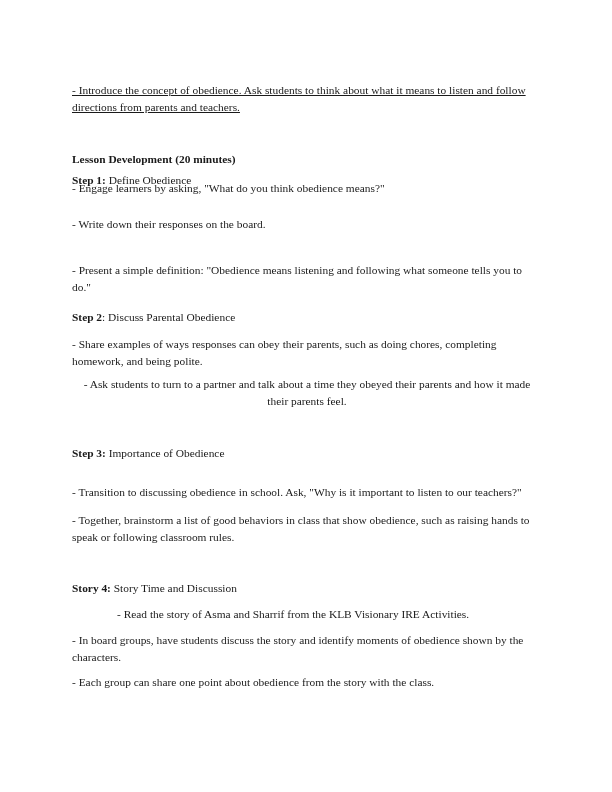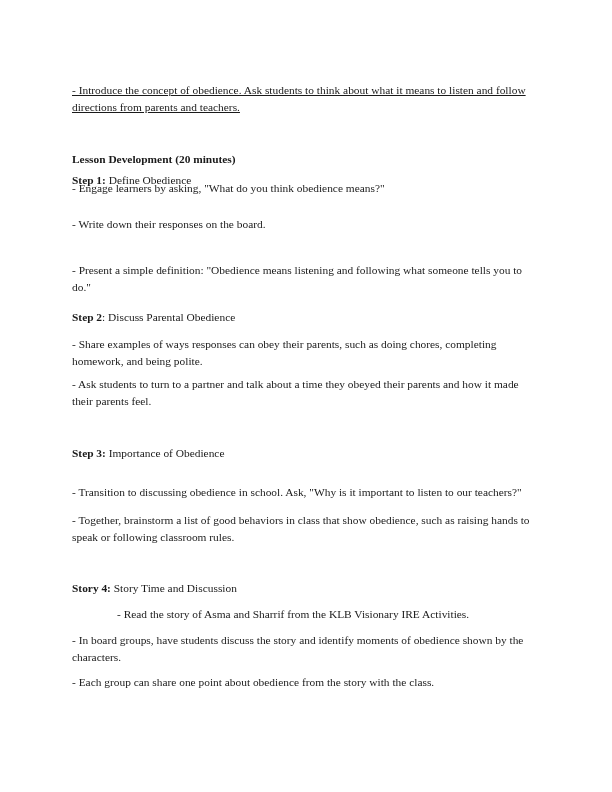--- a/index.html
+++ b/index.html
@@ -44,21 +44,21 @@
     <span class="b">Step 1:</span><span> Define Obedience</span>
   </div>
   <div class="p" style="top:180px;">- Engage learners by asking, "What do you think obedience means?"</div>
   <div class="p" style="top:216px;">- Write down their responses on the board.</div>
   <div class="p" style="top:242px;margin-top:20px;">- Present a simple definition: "Obedience means listening and following what someone tells you to do."</div>
 
   <div class="p" style="top:293px;margin-top:16px;">
     <span class="b">Step 2</span><span>:</span><span> Discuss Parental Obedience</span>
   </div>
   <div class="p" style="top:336px;">- Share examples of ways responses can obey their parents, such as doing chores, completing homework, and being polite.</div>
-  <div class="p" style="top:376px;">- Ask students to turn to a partner and talk about a time they obeyed their parents and how it made their parents feel.</div>
+  <div class="p" style="top:376px;text-align:center;">- Ask students to turn to a partner and talk about a time they obeyed their parents and how it made their parents feel.</div>
 
   <div class="p" style="top:445px;">
     <span class="b">Step 3:</span><span> Importance of Obedience</span>
   </div>
   <div class="p" style="top:484px;">- Transition to discussing obedience in school. Ask, "Why is it important to listen to our teachers?"</div>
   <div class="p" style="top:512px;">- Together, brainstorm a list of good behaviors in class that show obedience, such as raising hands to speak or following classroom rules.</div>
 
   <div class="p" style="top:580px;">
     <span class="b">Story 4:</span><span> Story Time and Discussion</span>
   </div>

